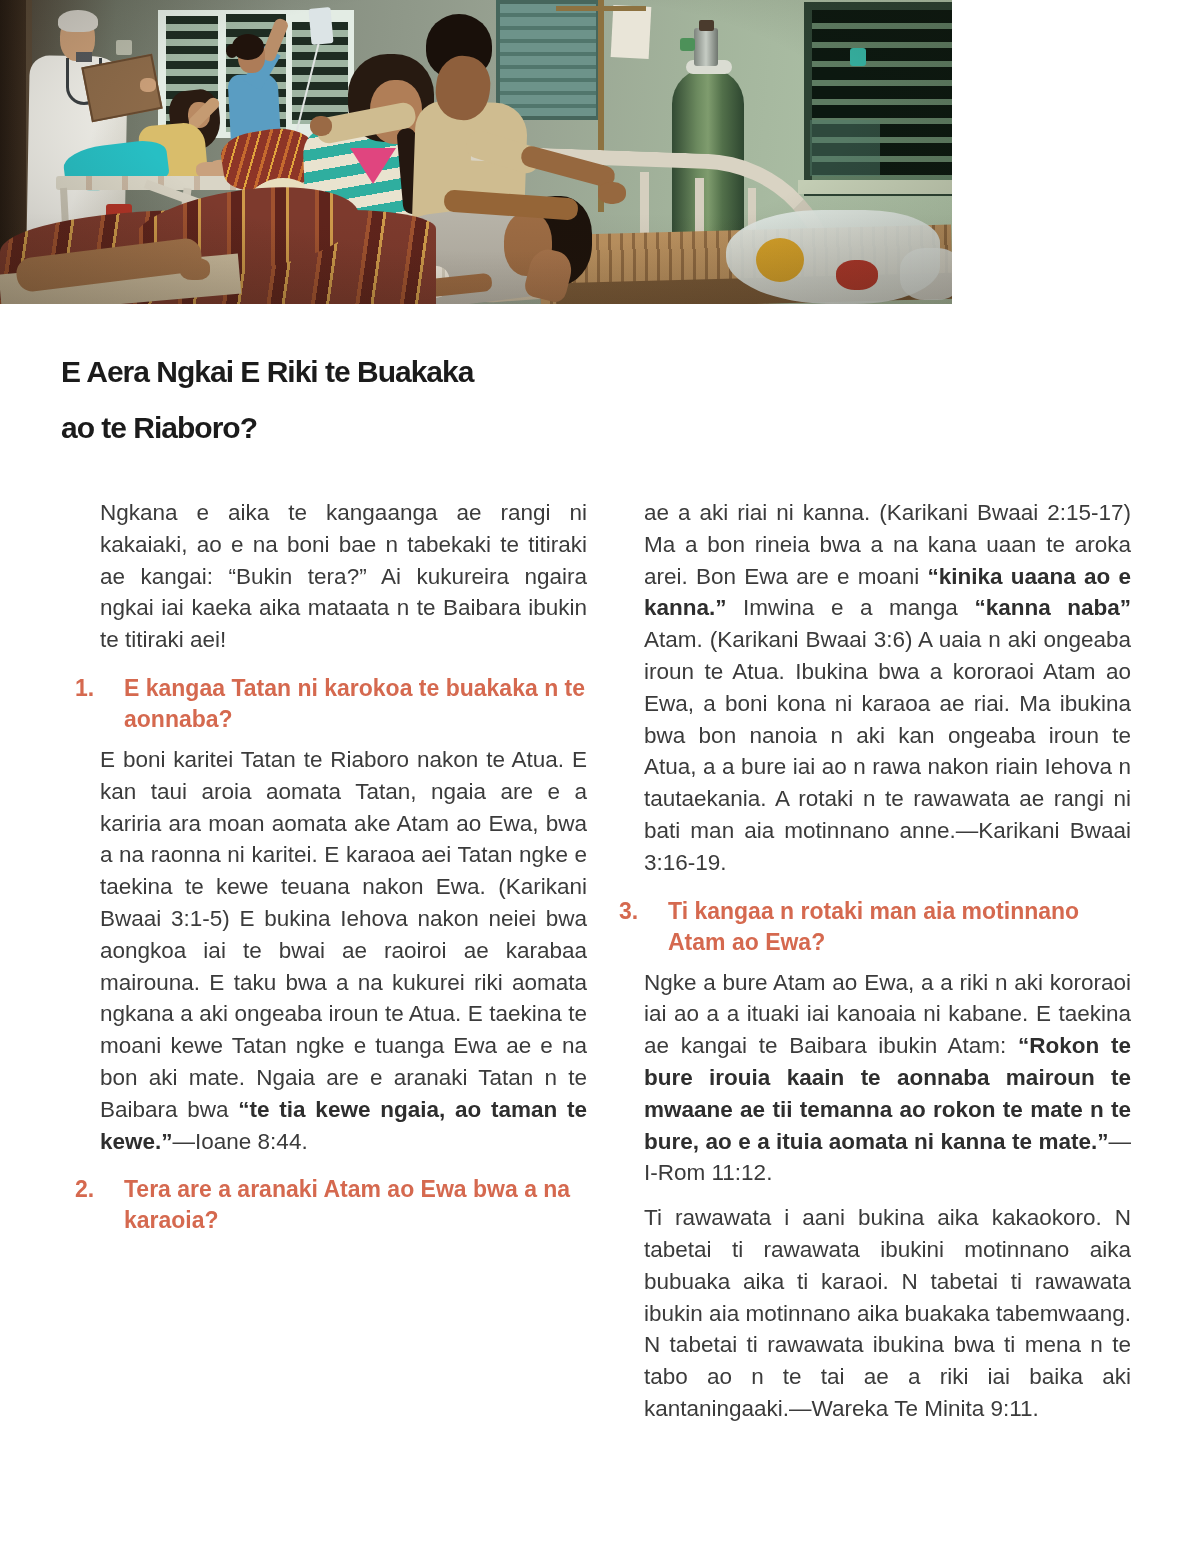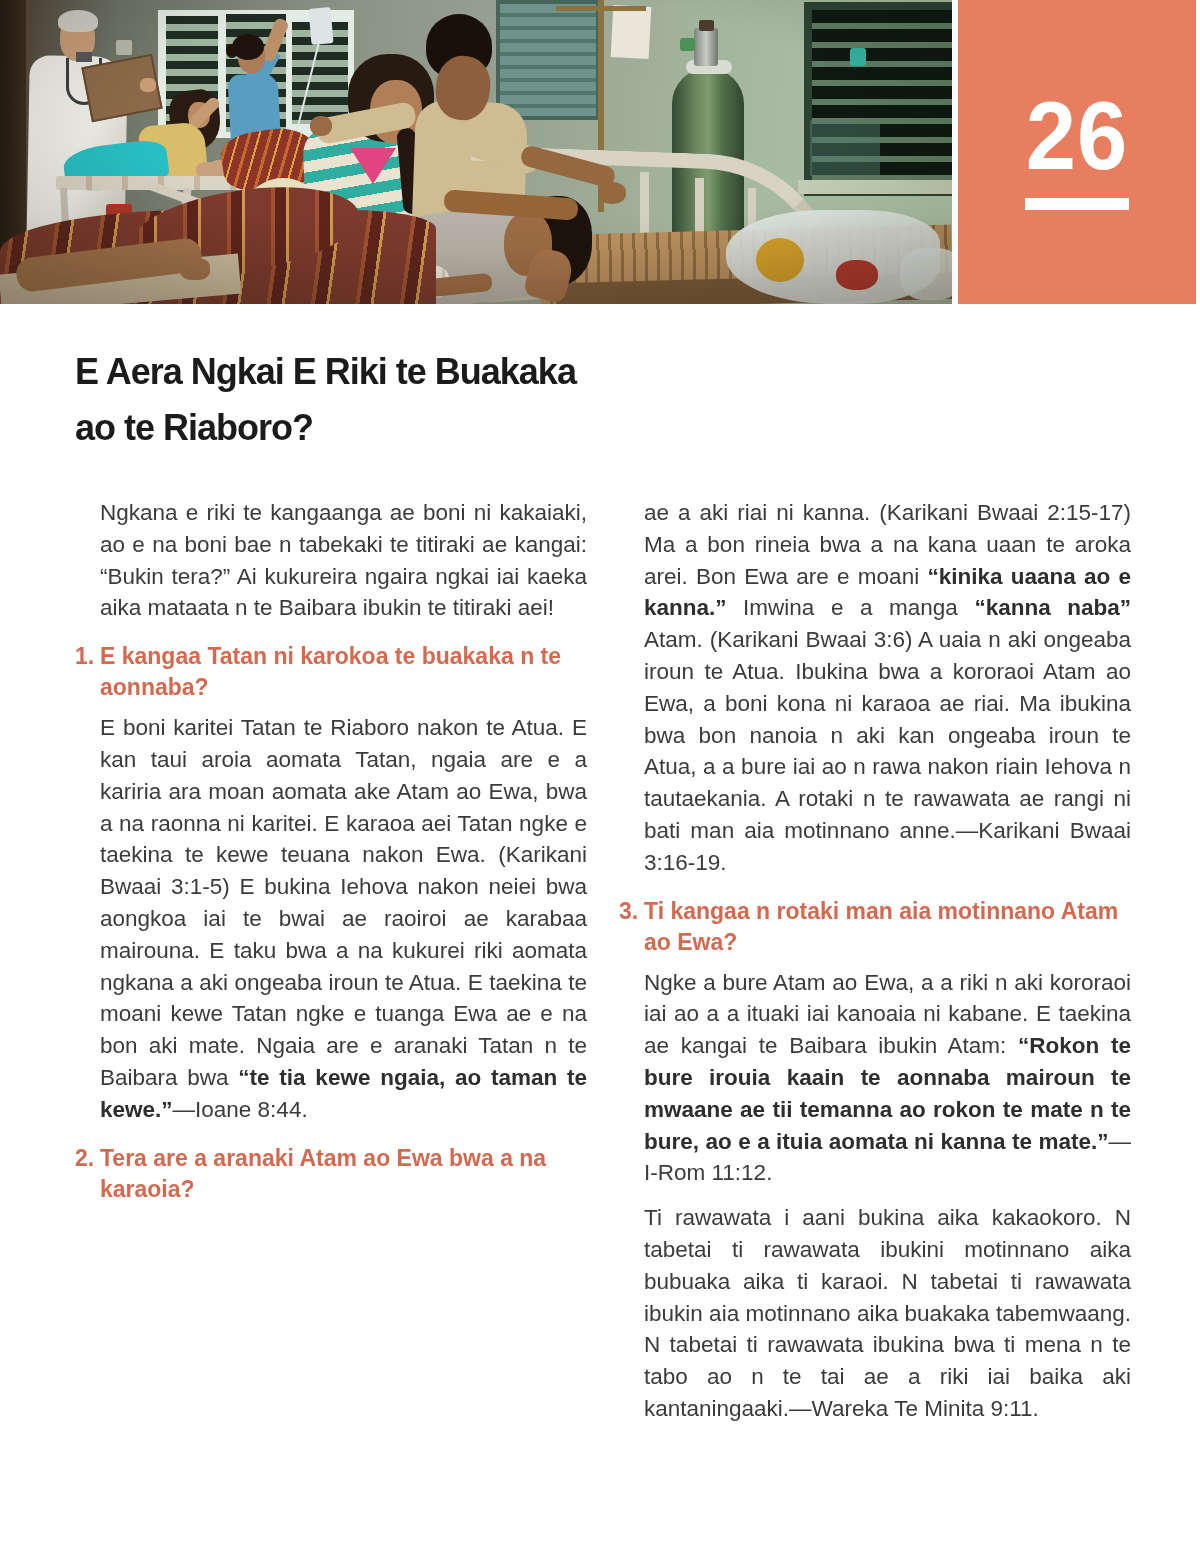--- a/index.html
+++ b/index.html
@@ -118,33 +118,33 @@
     background:radial-gradient(ellipse at 52% 40%,rgba(0,0,0,0) 50%,rgba(25,20,10,.28) 100%),
                linear-gradient(0deg,rgba(40,25,10,.12),rgba(0,0,0,0) 30%);}
 
   
   .badge{position:absolute;left:958px;top:0;width:238px;height:304px;background:var(--badge,#e87e60);}
   .lesson-num{margin-top:88px;text-align:center;color:#fff;font-weight:bold;font-size:96px;line-height:1;
     letter-spacing:1px;transform:scaleX(.94);}
   .lesson-underline{width:104px;height:12px;background:#fff;margin:14px auto 0;}
 
   
-  .title{position:absolute;left:75px;top:344px;margin:0;font-weight:bold;color:#1b1b1b;
-    font-size:36px;line-height:56px;letter-spacing:-1px;}
+  .title{position:absolute;left:61px;top:344px;margin:0;font-weight:bold;color:#1b1b1b;
+    font-size:30px;line-height:56px;letter-spacing:-1px;}
   .title span{display:block;}
 
   
   .columns{position:absolute;left:75px;top:497px;width:1057px;display:flex;gap:32px;color:#3b3b3b;}
   .col{width:512px;}
   .para{margin:0 0 13px 25px;font-size:22.5px;line-height:31.8px;text-align:justify;}
   .para b{color:#2e2e2e;}
   .sec-heading{display:flex;margin:17px 0 9px 0;color:var(--accent,#d5694f);
     font-weight:bold;font-size:23px;line-height:31px;}
   .sec-num{flex:0 0 25px;}
-  .sec-text{flex:1;}
+  .sec-text{flex:1;margin-left:24px;}
 </style>
 </head>
 <body>
 
 <div class="page">
 
   <div class="ph">
     <div class="p-wall"></div>
     <div class="p-wardrobe"></div>
     <div class="p-wdedge"></div>
@@ -227,33 +227,29 @@
     <div class="p-bandage"></div>
     <div class="p-bfore2"></div>
     <div class="p-blanket"></div>
     <div class="p-blanket2"></div>
     <div class="p-sheet"></div>
     <div class="p-legs"></div>
     <div class="p-foot"></div>
     <div class="p-vignette"></div>
   </div>
 
-  <div class="badge">
-    <div class="lesson-num">26</div>
-    <div class="lesson-underline"></div>
-  </div>
 
   <h1 class="title">
     <span>E Aera Ngkai E Riki te Buakaka</span>
     <span>ao te Riaboro?</span>
   </h1>
 
   <div class="columns">
     <div class="col" id="col-left">
-        <p class="para"><span>Ngkana e riki te kangaanga ae boni ni kakaiaki, ao e na boni bae n tabekaki te titiraki ae kangai: “Bukin tera?” Ai kukureira ngaira ngkai iai kaeka aika mataata n te Baibara ibukin te titiraki aei!</span></p>
+        <p class="para"><span>Ngkana e aika te kangaanga ae rangi ni kakaiaki, ao e na boni bae n tabekaki te titiraki ae kangai: “Bukin tera?” Ai kukureira ngaira ngkai iai kaeka aika mataata n te Baibara ibukin te titiraki aei!</span></p>
         <div class="sec-heading">
           <span class="sec-num">1.</span>
           <span class="sec-text">E kangaa Tatan ni karokoa te buakaka n te aonnaba?</span>
         </div>
         <p class="para"><span>E boni karitei Tatan te Riaboro nakon te Atua. E kan taui aroia aomata Tatan, ngaia are e a kariria ara moan aomata ake Atam ao Ewa, bwa a na raonna ni karitei. E karaoa aei Tatan ngke e taekina te kewe teuana nakon Ewa. (Karikani Bwaai 3:1-5) E bukina Iehova nakon neiei bwa aongkoa iai te bwai ae raoiroi ae karabaa mairouna. E taku bwa a na kukurei riki aomata ngkana a aki ongeaba iroun te Atua. E taekina te moani kewe Tatan ngke e tuanga Ewa ae e na bon aki mate. Ngaia are e aranaki Tatan n te Baibara bwa </span><b>“te tia kewe ngaia, ao taman te kewe.”</b><span>—Ioane 8:44.</span></p>
         <div class="sec-heading">
           <span class="sec-num">2.</span>
           <span class="sec-text">Tera are a aranaki Atam ao Ewa bwa a na karaoia?</span>
         </div>
       </div>

